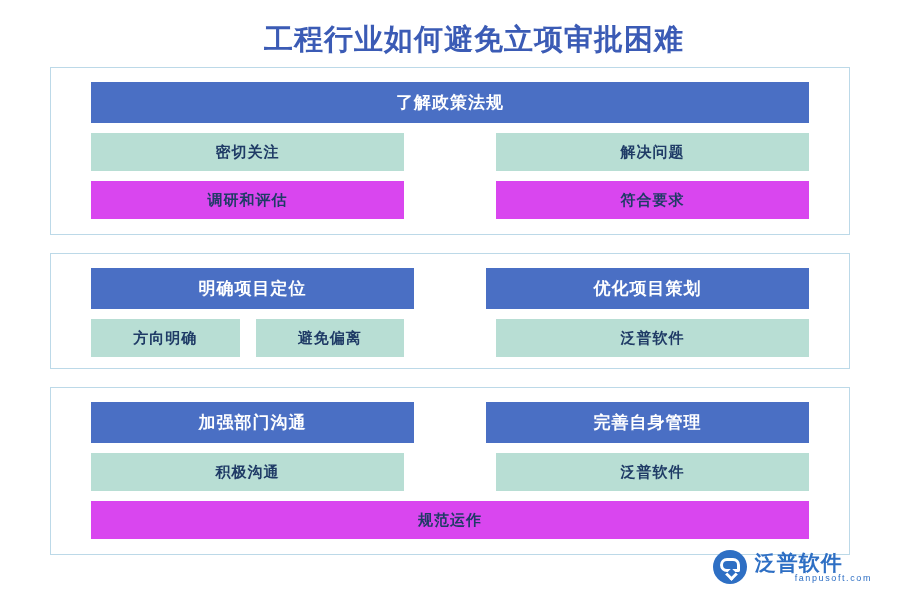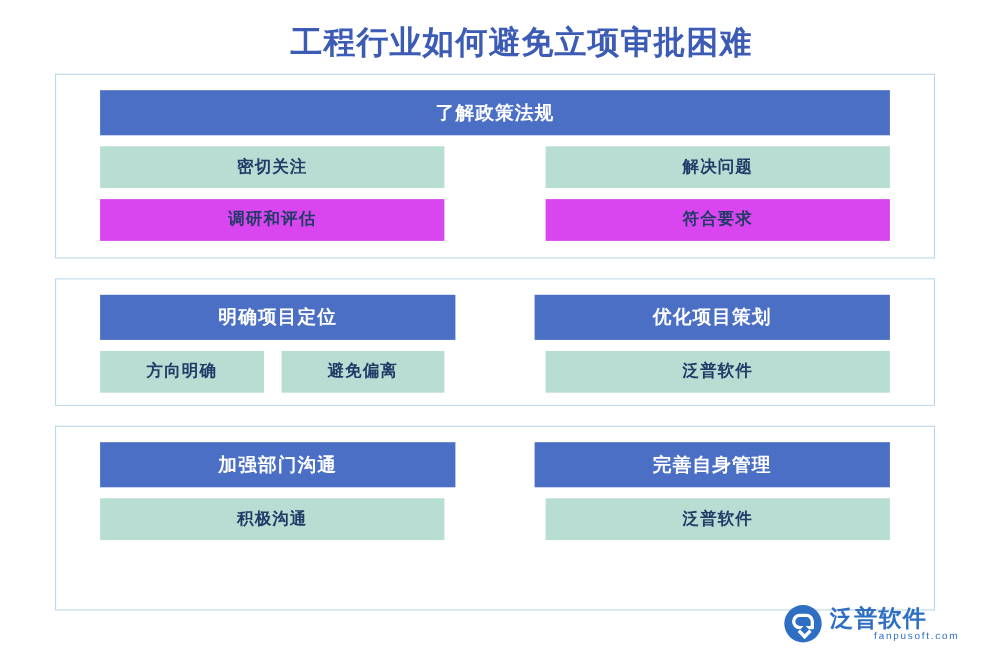--- a/index.html
+++ b/index.html
@@ -246,20 +246,23 @@
     </div>
     <div class="sub-row">
       <div class="sub-col">
         <div class="sub-box">积极沟通</div>
       </div>
       <div class="sub-col">
         <div class="sub-box">泛普软件</div>
       </div>
     </div>
     <div class="sub-row">
+      <div class="sub-col">
+        <div class="sub-box teal2">规范运作</div>
+      </div>
     </div>
   </div>
 
   <div class="logo">
     <div class="logo-mark"></div>
     <div class="logo-text">
       <span class="logo-cn">泛普软件</span>
       <span class="logo-en">fanpusoft.com</span>
     </div>
   </div>

